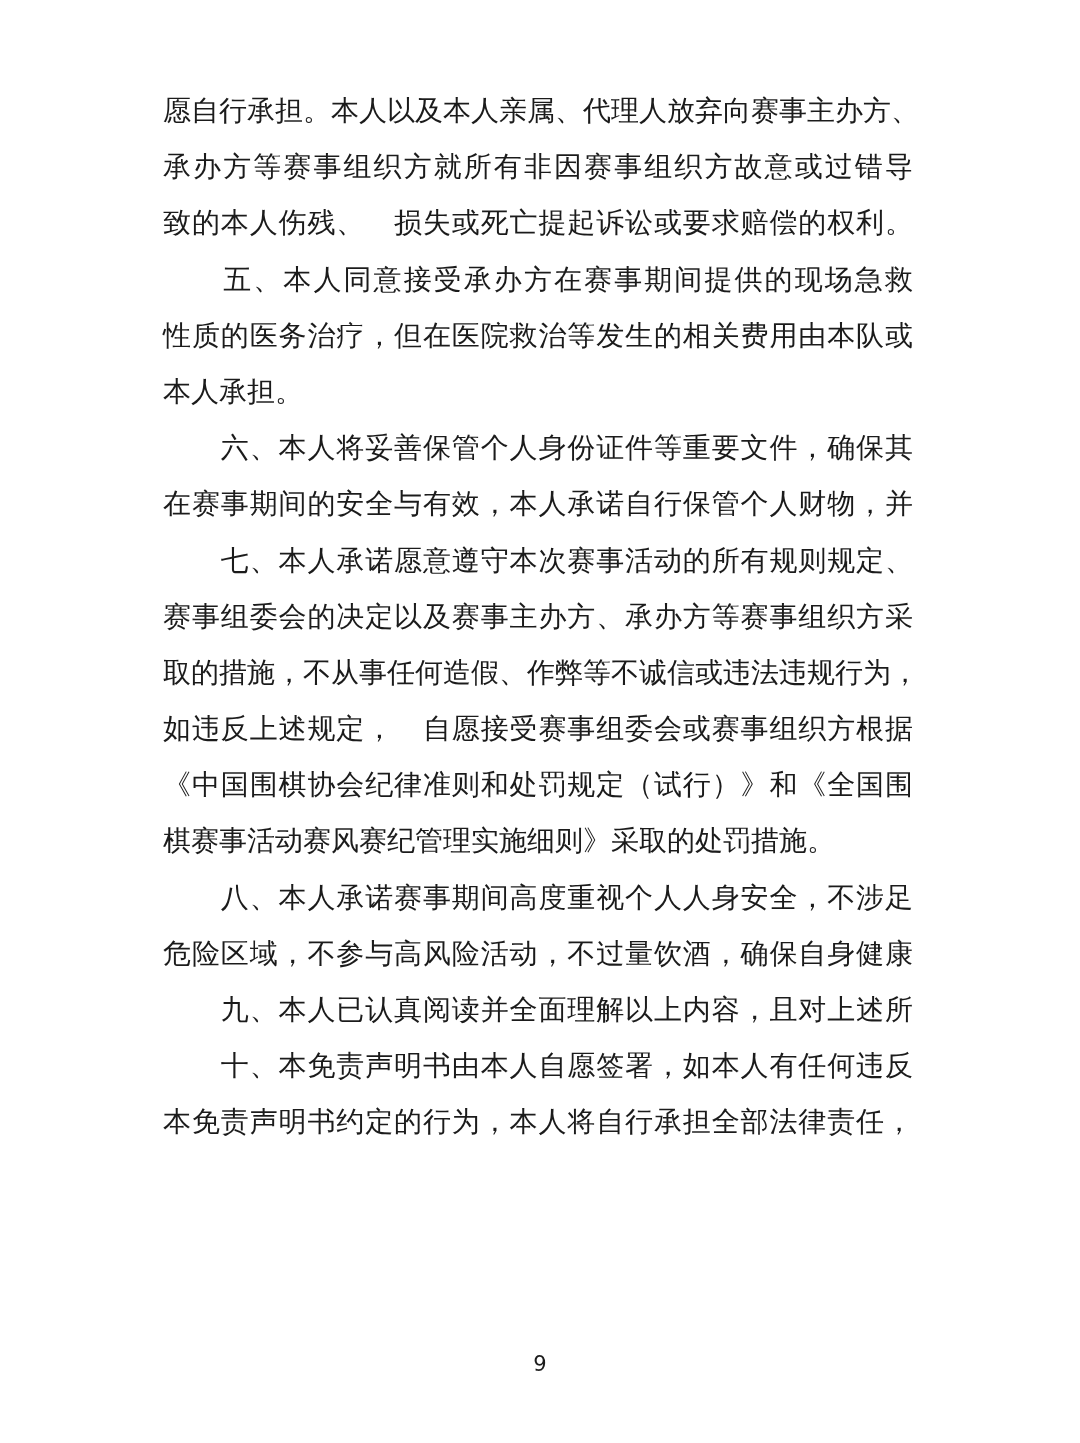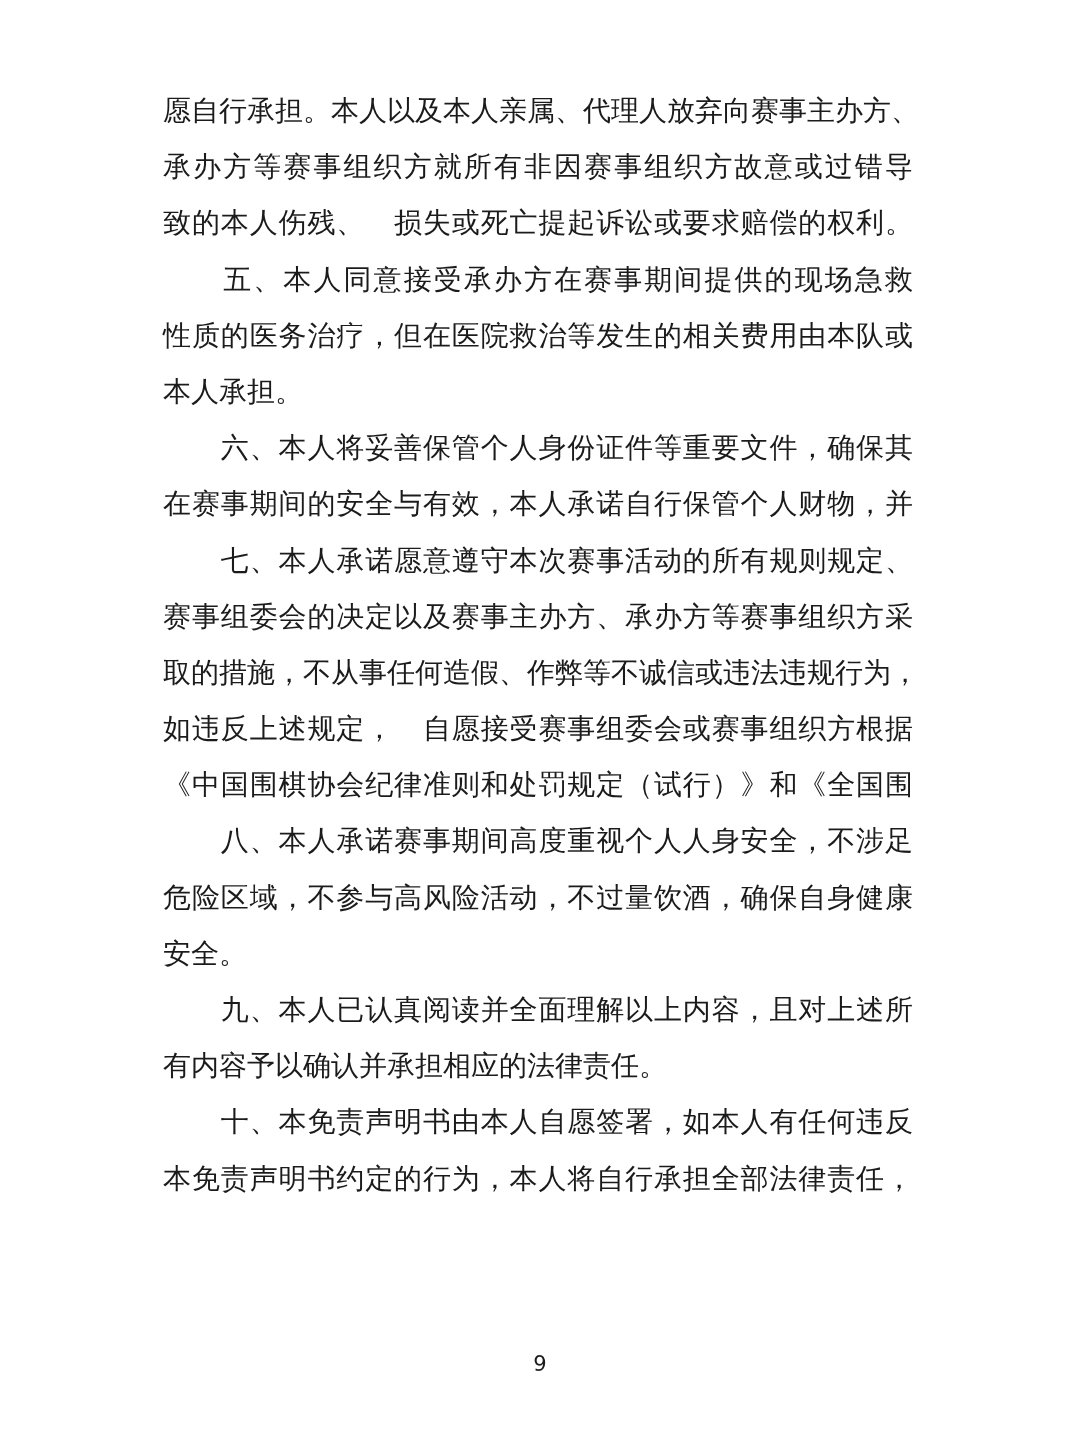--- a/index.html
+++ b/index.html
@@ -400,20 +400,21 @@
           <span>试</span>
           <span>行</span>
           <span>）</span>
           <span>》</span>
           <span>和</span>
           <span>《</span>
           <span>全</span>
           <span>国</span>
           <span>围</span>
         </div>
+        <div class="line">棋赛事活动赛风赛纪管理实施细则》采取的处罚措施。</div>
       </div>
       <div class="para">
         <div class="line fill">
           <span class="sp"></span>
           <span class="sp"></span>
           <span>八</span>
           <span>、</span>
           <span>本</span>
           <span>人</span>
           <span>承</span>
@@ -458,21 +459,20 @@
           <span>饮</span>
           <span>酒</span>
           <span>，</span>
           <span>确</span>
           <span>保</span>
           <span>自</span>
           <span>身</span>
           <span>健</span>
           <span>康</span>
         </div>
-        <div class="line">安全。</div>
       </div>
       <div class="para">
         <div class="line fill">
           <span class="sp"></span>
           <span class="sp"></span>
           <span>九</span>
           <span>、</span>
           <span>本</span>
           <span>人</span>
           <span>已</span>
@@ -489,21 +489,20 @@
           <span>上</span>
           <span>内</span>
           <span>容</span>
           <span>，</span>
           <span>且</span>
           <span>对</span>
           <span>上</span>
           <span>述</span>
           <span>所</span>
         </div>
-        <div class="line">有内容予以确认并承担相应的法律责任。</div>
       </div>
       <div class="para">
         <div class="line fill">
           <span class="sp"></span>
           <span class="sp"></span>
           <span>十</span>
           <span>、</span>
           <span>本</span>
           <span>免</span>
           <span>责</span>

